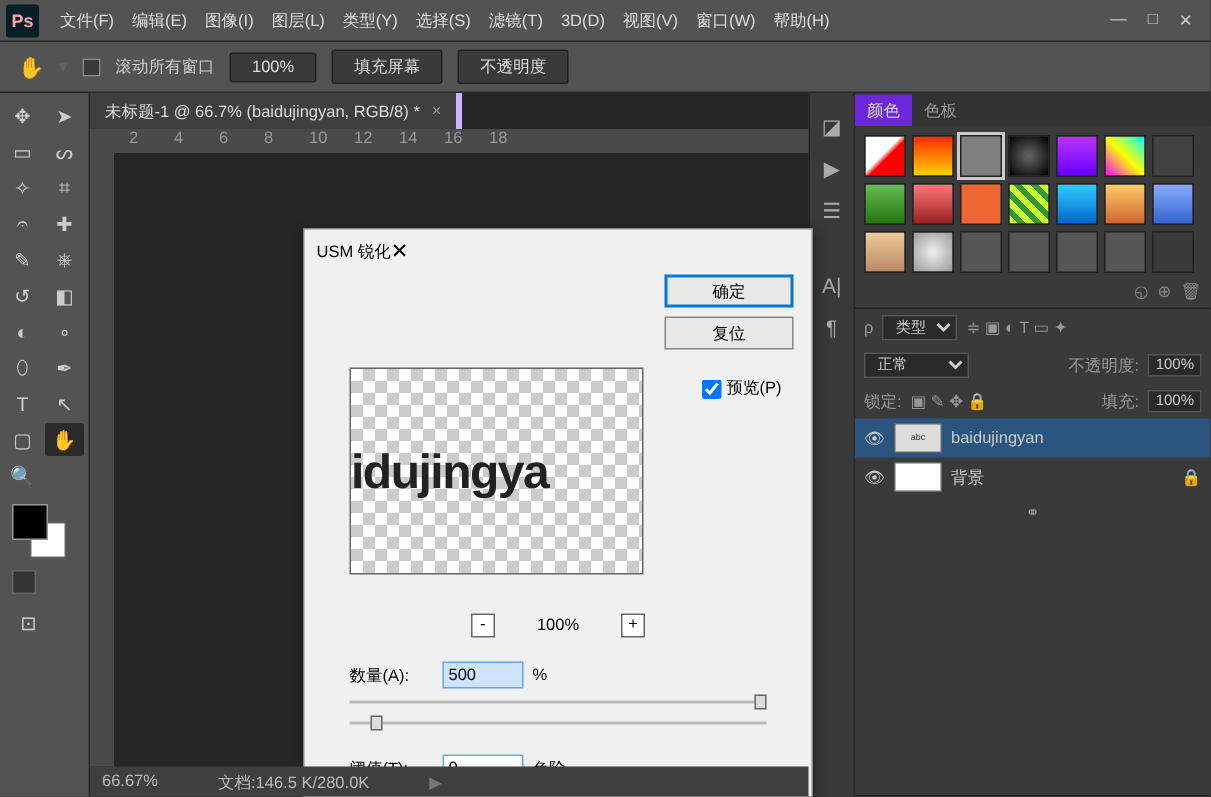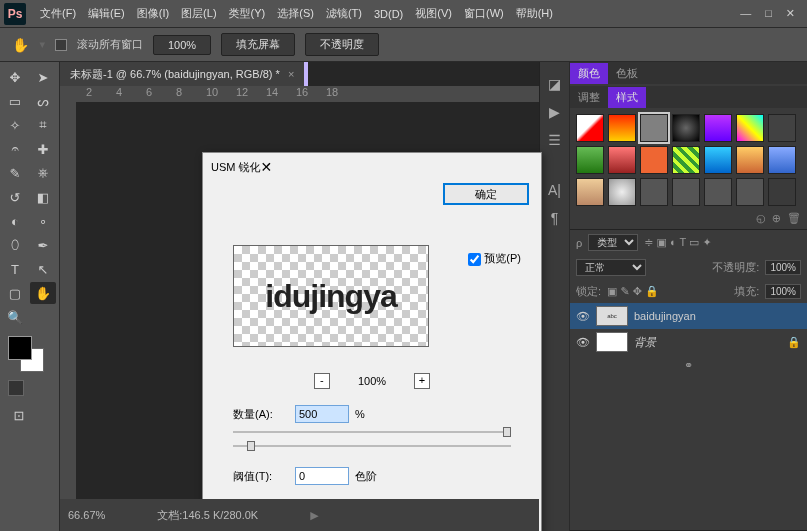--- a/index.html
+++ b/index.html
@@ -19,21 +19,21 @@
 .tool.active{background:#2a2a2a}
 .swatches{margin-top:4px;position:relative;height:40px}
 .swatch-front{position:absolute;width:24px;height:24px;background:#000;border:1px solid #999;left:6px;top:2px;z-index:2}
 .swatch-back{position:absolute;width:24px;height:24px;background:#fff;border:1px solid #666;left:18px;top:14px}
 .qm{width:16px;height:16px;border:1px solid #666;margin:4px 0 0 6px;background:#333}
 .canvas-area{flex:1;background:#262626;position:relative}
 .doc-tab{position:absolute;left:0;top:0;height:24px;background:#3f3f3f;padding:0 10px;display:flex;align-items:center;color:#ddd;border-right:4px solid #c4b5fd}
 .ruler-h{position:absolute;left:0;top:24px;right:0;height:16px;background:#4a4a4a;font-size:9px;color:#999;display:flex;overflow:hidden}
 .ruler-v{position:absolute;left:0;top:40px;width:16px;bottom:20px;background:#4a4a4a}
 .ruler-h span{display:inline-block;width:30px;flex-shrink:0}
-.status{position:absolute;left:0;bottom:0;right:0;height:20px;background:#3f3f3f;display:flex;align-items:center;padding:16px 8px;gap:52px;color:#bbb;font-size:10px}
+.status{position:absolute;left:0;bottom:0;right:0;height:20px;background:#3f3f3f;display:flex;align-items:center;padding:4px 8px;gap:40px;color:#bbb;font-size:10px}
 .panels{width:268px;background:#3a3a3a;border-left:1px solid #222;display:flex}
 .minibar{width:30px;background:#3a3a3a;border-right:1px solid #2a2a2a;padding-top:6px}
 .minibtn{width:24px;height:24px;margin:4px auto;color:#aaa;display:flex;align-items:center;justify-content:center;font-size:14px}
 .panel-stack{flex:1;display:flex;flex-direction:column}
 .panel{background:#3a3a3a;border-bottom:1px solid #222}
 .panel-tabs{display:flex;background:#323232;height:22px;align-items:flex-end}
 .ptab{padding:3px 8px;color:#999;cursor:pointer}
 .ptab.active{background:#6d28d9;color:#ddd}
 .style-grid{padding:6px;display:grid;grid-template-columns:repeat(7,28px);gap:4px}
 .style-sw{width:28px;height:28px;border:1px solid #222}
@@ -49,21 +49,21 @@
 
 .dialog{position:absolute;left:142px;top:90px;width:340px;height:420px;background:#f0f0f0;border:1px solid #888;box-shadow:2px 2px 8px rgba(0,0,0,0.4);color:#000}
 .dlg-title{height:28px;display:flex;align-items:center;padding:0 8px;font-size:12px}
 .dlg-close{cursor:pointer;font-size:14px}
 .dlg-body{padding:4px 12px}
 .dlg-btns{position:absolute;right:12px;top:30px;display:flex;flex-direction:column;gap:6px}
 .dlg-btn{width:86px;height:22px;border:1px solid #888;background:#e8e8e8;cursor:pointer;font-size:11px}
 .dlg-btn.primary{border:2px solid #0078d7}
 .preview-chk{position:absolute;right:20px;top:98px;font-size:11px}
 .preview-chk input{vertical-align:middle;margin-right:3px}
-.preview-img{margin-top:60px;margin-left:18px;width:196px;height:102px;border:1px solid #666;background:repeating-conic-gradient(#ccc 0 25%,#fff 0 50%) 0 0/16px 16px;display:flex;align-items:center;justify-content:center;overflow:hidden}
+.preview-img{margin-top:60px;margin-left:18px;width:196px;height:138px;border:1px solid #666;background:repeating-conic-gradient(#ccc 0 25%,#fff 0 50%) 0 0/16px 16px;display:flex;align-items:center;overflow:hidden}
 .preview-img span{font-size:32px;font-weight:bold;color:#222;letter-spacing:-1px;filter:blur(0.3px)}
 .zoom-row{margin-top:26px;display:flex;align-items:center;justify-content:center;gap:28px}
 .zm-btn{width:16px;height:16px;border:1px solid #666;background:#fff;font-size:11px;line-height:13px;text-align:center;cursor:pointer}
 .field-row{margin-top:16px;display:flex;align-items:center;gap:6px;padding-left:18px}
 .field-row label{width:56px;text-align:left}
 .field-row input{width:54px;height:18px;border:1px solid #6ea3db;padding:0 3px;font-size:11px}
 .field-row input.sel{background:#cce4ff}
 .slider{margin:4px 18px 0 18px;height:10px;position:relative}
 .slider-track{position:absolute;top:4px;left:0;right:0;height:2px;background:#bbb}
 .slider-thumb{position:absolute;top:0;width:8px;height:10px;background:#ddd;border:1px solid #666}
@@ -174,20 +174,21 @@
     </div>
     <div class="ruler-v"></div>
 
     <div class="dialog">
       <div class="dlg-title">
         <span>USM 锐化</span>
         <span class="dlg-close">✕</span>
       </div>
       <div class="dlg-btns">
         <button class="dlg-btn primary">确定</button>
+        <button class="dlg-btn">复位</button>
       </div>
       <label class="preview-chk"><input type="checkbox" checked="" style=""><span>预览(P)</span></label>
       <div class="dlg-body">
         <div class="preview-img">
             <span>idujingya</span>
           </div>
         <div class="zoom-row">
           <div class="zm-btn">-</div>
           <span>100%</span>
           <div class="zm-btn">+</div>
@@ -228,24 +229,20 @@
       <div class="minibtn">☰</div>
       <div style="height:18px"></div>
       <div class="minibtn">A|</div>
       <div class="minibtn">¶</div>
     </div>
     <div class="panel-stack">
       <div class="panel">
         <div class="panel-tabs">
           <div class="ptab active">颜色</div>
           <div class="ptab">色板</div>
-        </div>
-        <div class="panel-tabs" style="margin-top:2px">
-          <div class="ptab">调整</div>
-          <div class="ptab active">样式</div>
         </div>
         <div class="style-grid" id="style-grid">
             <div class="style-sw" style="background: linear-gradient(135deg, rgb(255, 255, 255) 45%, red 55%);"></div>
             <div class="style-sw" style="background: linear-gradient(rgb(255, 42, 0), rgb(255, 207, 0));"></div>
             <div class="style-sw sel" style="background: rgb(128, 128, 128);"></div>
             <div class="style-sw" style="background: radial-gradient(rgb(102, 102, 102), rgb(0, 0, 0));"></div>
             <div class="style-sw" style="background: linear-gradient(rgb(187, 51, 255), rgb(102, 0, 255));"></div>
             <div class="style-sw" style="background: linear-gradient(45deg, rgb(255, 0, 255), rgb(255, 255, 0), rgb(0, 255, 255));"></div>
             <div class="style-sw" style="background: rgb(66, 66, 66);"></div>
             <div class="style-sw" style="background: linear-gradient(rgb(102, 187, 85), rgb(34, 119, 17));"></div>
@@ -284,21 +281,21 @@
         </div>
         <div class="layer-list">
           <div class="layer-row sel">
             <span class="eye">👁</span>
             <div class="thumb">abc</div>
             <span>baidujingyan</span>
           </div>
           <div class="layer-row">
             <span class="eye">👁</span>
             <div class="thumb" style="background:#fff"></div>
-            <span style="font-style:italic">背景</span>
+            <span style="">背景</span>
             <span style="margin-left:auto;color:#888">🔒</span>
           </div>
         </div>
         <div class="layer-footer">⚭</div>
       </div>
     </div>
   </div>
 </div>
 
 </body></html>

